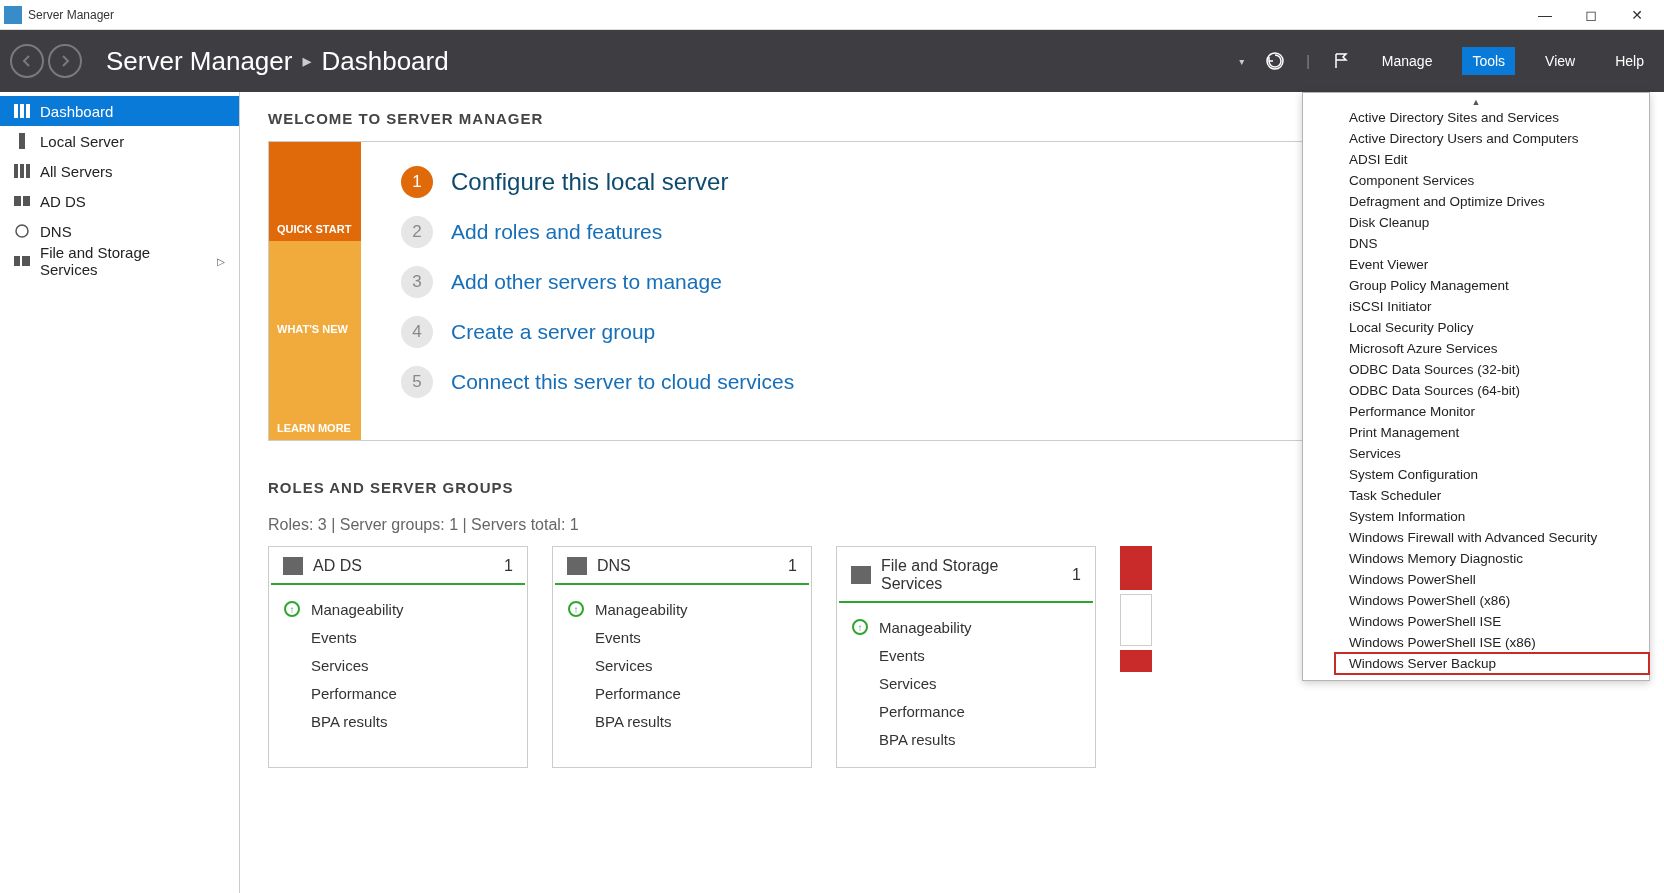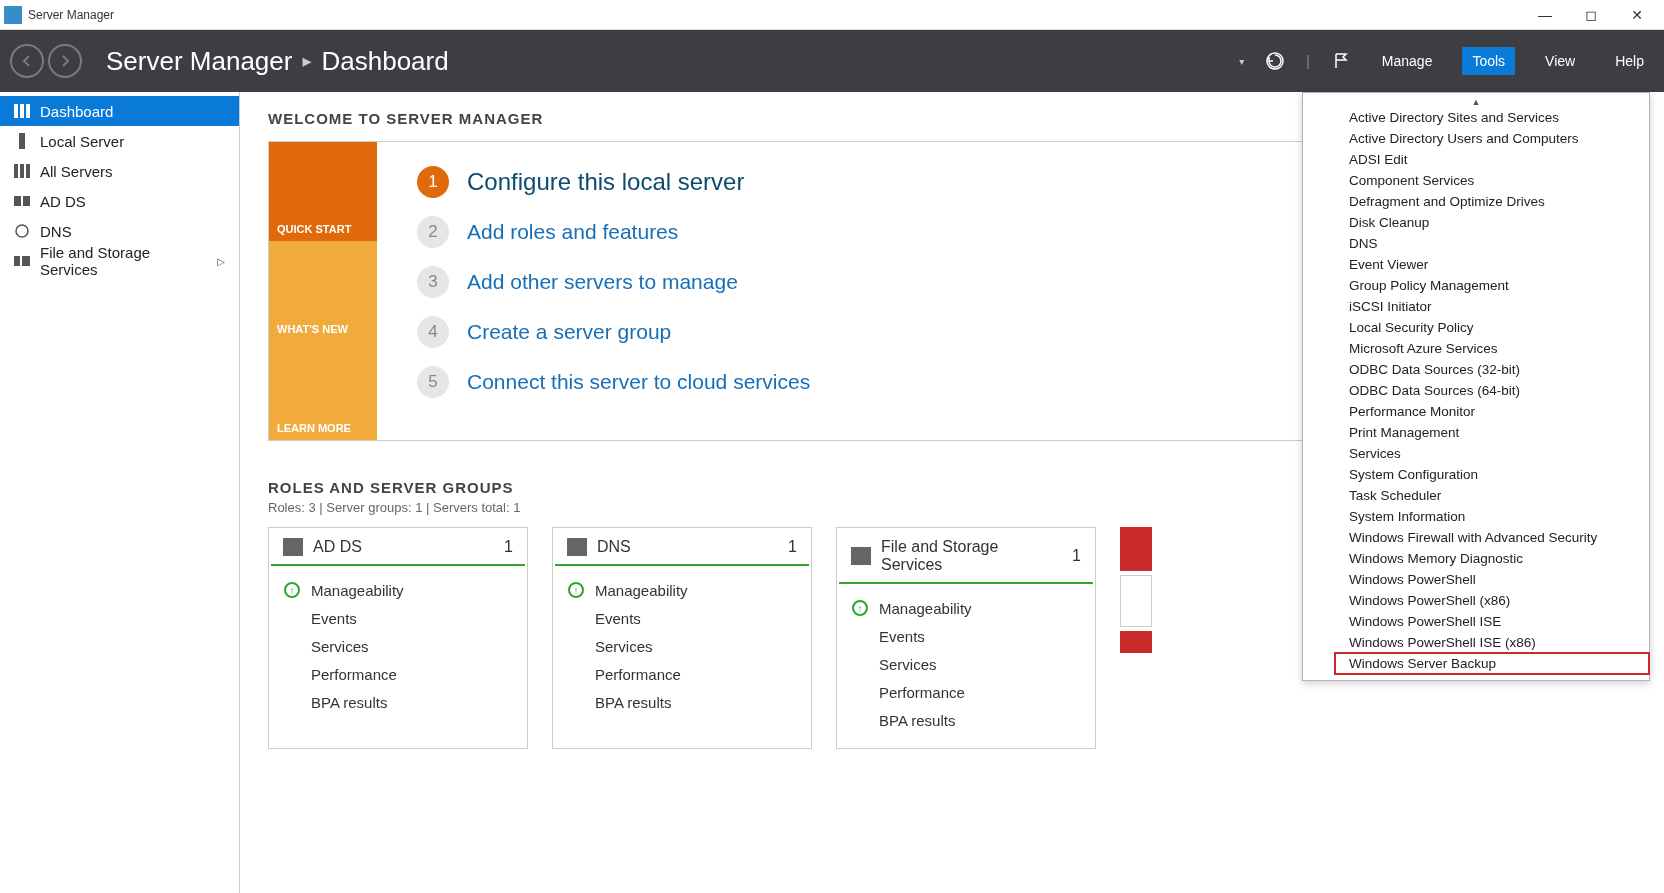--- a/index.html
+++ b/index.html
@@ -32,35 +32,35 @@
 .side-item { display:flex; align-items:center; gap:10px; padding:6px 14px; font-size:15px; color:#222; cursor:pointer; height:30px; }
 .side-item.active { background:#0a7ad8; color:#fff; }
 .side-icon { width:16px; height:16px; display:inline-flex; align-items:center; justify-content:center; }
 .side-item .expand { margin-left:auto; font-size:10px; color:#555; }
 
 
 .main { flex:1; padding: 18px 28px 10px 28px; overflow:hidden; background:#fff; }
 .welcome-title { font-size:15px; letter-spacing:1px; color:#444; font-weight:600; margin-bottom:14px; }
 
 .welcome-box { border:1px solid #ccc; display:flex; height: 300px; margin-bottom: 38px; }
-.wb-left { width:108px; display:flex; flex-direction:column; }
+.wb-left { width:92px; display:flex; flex-direction:column; }
 .wb-tile { flex:1; display:flex; align-items:flex-end; padding:6px 8px; font-size:11px; color:#fff; font-weight:600; }
 .wb-tile.q { background:#e06a0a; }
 .wb-tile.w { background:#f0ab3c; }
 .wb-tile.l { background:#f0ab3c; }
 .wb-right { flex:1; padding: 24px 20px 10px 40px; }
 .step { display:flex; align-items:center; gap:18px; margin-bottom:18px; font-size:21px; }
 .step .num { width:32px; height:32px; border-radius:50%; display:flex; align-items:center; justify-content:center; font-size:17px; }
 .step.primary .num { background:#e06a0a; color:#fff; }
 .step.primary .label { color:#0c4a6e; font-size:24px; }
 .step.secondary .num { background:#e6e6e6; color:#888; }
 .step.secondary .label { color:#166fb9; }
 
-.roles-head { font-size:15px; letter-spacing:1px; color:#444; font-weight:600; margin-bottom:4px; }
-.roles-sub { font-size:13px; color:#666; margin-bottom:12px; }
+.roles-head { font-size:15px; letter-spacing:1px; color:#444; font-weight:600; margin-bottom:20px; }
+.roles-sub { font-size:16px; color:#666; margin-bottom:12px; }
 .tiles { display:flex; gap:24px; }
 .tile { width:260px; border:1px solid #ccc; background:#fff; }
 .tile-head { display:flex; align-items:center; padding:10px 14px 8px 14px; gap:10px; }
 .tile-head .t-icon { width:20px; height:18px; background:#666; }
 .tile-head .t-title { font-size:16px; color:#333; flex:1; }
 .tile-head .t-count { font-size:16px; color:#333; }
 .tile-bar { height:2px; background:#2fa52f; margin:0 2px; }
 .tile-body { padding:10px 14px 14px 14px; }
 .tile-row { display:flex; align-items:center; gap:10px; font-size:15px; color:#333; padding:5px 0; }
 .tile-row .row-icon { width:18px; height:18px; display:flex; align-items:center; justify-content:center; }

